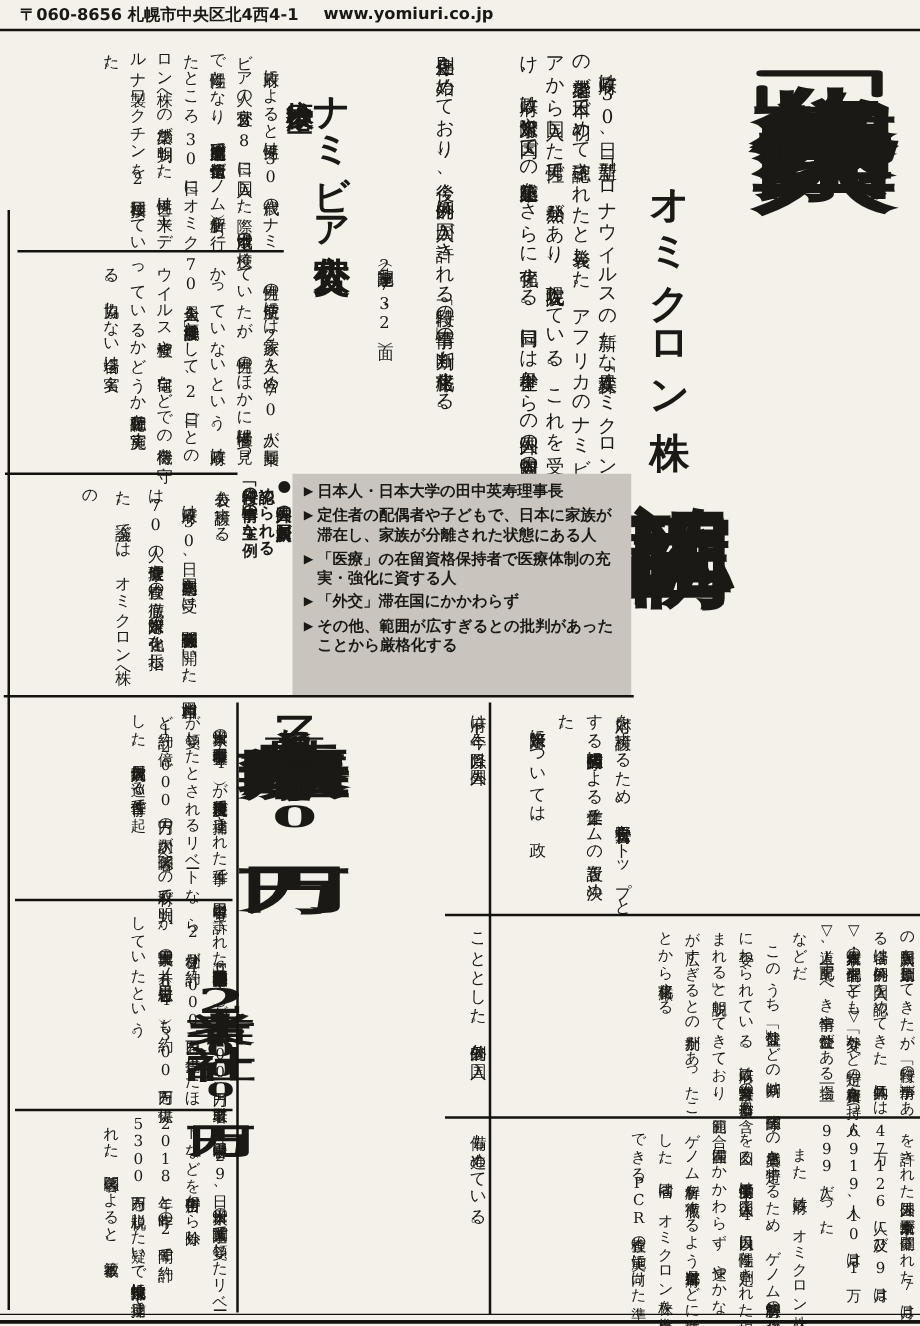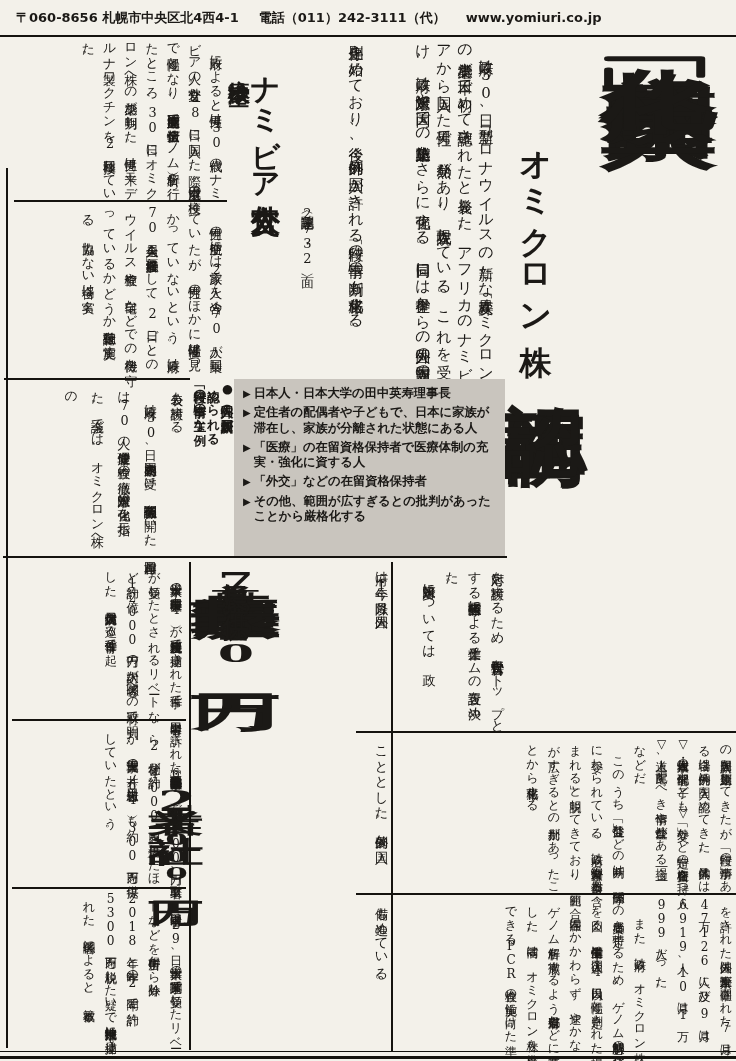--- a/index.html
+++ b/index.html
@@ -12,21 +12,21 @@
   .vtext{
     writing-mode:vertical-rl;text-orientation:upright;
     position:absolute;letter-spacing:0;white-space:pre-line;
     color:#1b1916;
   }
   .hrule{position:absolute;background:#15130f;height:1.5px;}
   .vrule{position:absolute;background:#15130f;width:1.5px;}
 
   
   #masthead{
-    position:absolute;left:0;top:0;width:736px;height:37px;
+    position:absolute;left:0;top:0;width:736px;height:25px;
     border-bottom:2.5px solid #15130f;
     display:flex;align-items:center;gap:20px;padding-left:16px;box-sizing:border-box;
     font-size:13px;font-weight:bold;
   }
 
   
   #headline-main{
     left:596px;top:52px;height:1120px;width:118px;
     font-size:108px;font-weight:bold;line-height:1.0;
     transform:scale(1.08,0.60);transform-origin:top center;
@@ -86,21 +86,20 @@
   #s-row2{left:12px;top:725px;height:161px;width:174px;font-size:12.2px;line-height:21.75px;}
   #s-row3{left:12px;top:892px;height:161px;width:174px;font-size:12.2px;line-height:21.75px;}
 </style>
 </head>
 <body>
 
 <div id="paper">
 
   <div id="masthead" class="gothic">
     <span>〒060-8656 札幌市中央区北4西4-1</span>
-    <span>電話（011）242-3111（代）</span>
     <span>www.yomiuri.co.jp</span>
   </div>
 
   <div id="headline-main" class="vtext gothic">入国禁止「例外」厳格化</div>
 
   <div id="headline-kicker" class="vtext">オミクロン株</div>
 
   <div id="headline-sub" class="vtext">国内初確認</div>
 
   <div id="lead" class="vtext">　政府は30日、新型コロナウイルスの新たな変異株「オミクロン株」の感染者が日本で初めて確認されたと発表した。アフリカのナミビアから入国した男性で、発熱があり、現在入院している。これを受け、政府は水際対策や国内での感染防止策をさらに強化する。同日には全世界からの外国人の新規入国の原</div>
@@ -132,21 +131,21 @@
       <div class="infobox-item">
       <span class="marker">▶</span>
       <span>定住者の配偶者や子どもで、日本に家族が滞在し、家族が分離された状態にある人</span>
     </div>
       <div class="infobox-item">
       <span class="marker">▶</span>
       <span>「医療」の在留資格保持者で医療体制の充実・強化に資する人</span>
     </div>
       <div class="infobox-item">
       <span class="marker">▶</span>
-      <span>「外交」などの在留資格保持者</span>
+      <span>「外交」滞在国にかかわらず</span>
     </div>
       <div class="infobox-item">
       <span class="marker">▶</span>
       <span>その他、範囲が広すぎるとの批判があったことから厳格化する</span>
     </div>
     </div>
 
   <div class="hrule" style="left:3px;top:556px;width:504px;height:2px;"></div>
 
   <div id="cont-block1" class="vtext">対応を検討するため、松野官房長官をトップとする関係省庁担当者による作業チームの設置を決めた。

